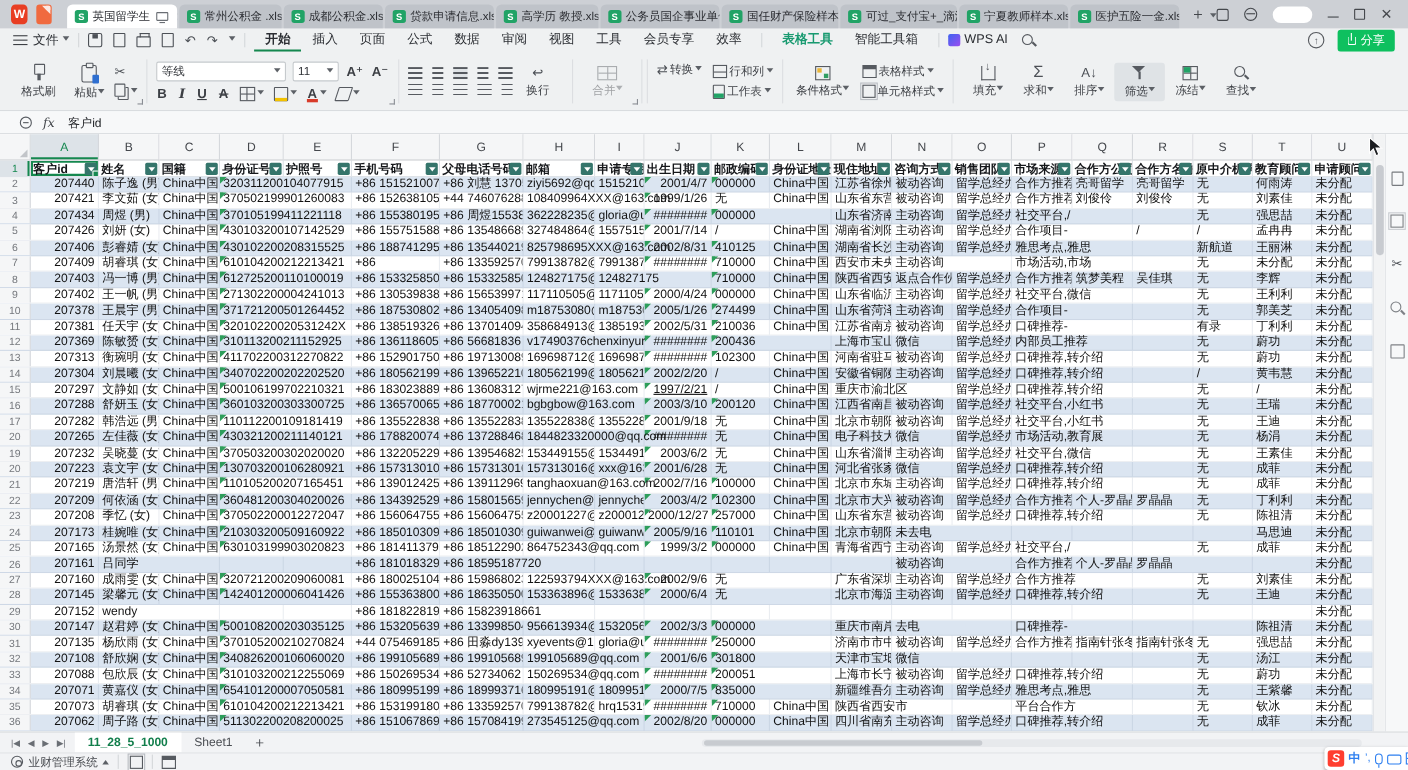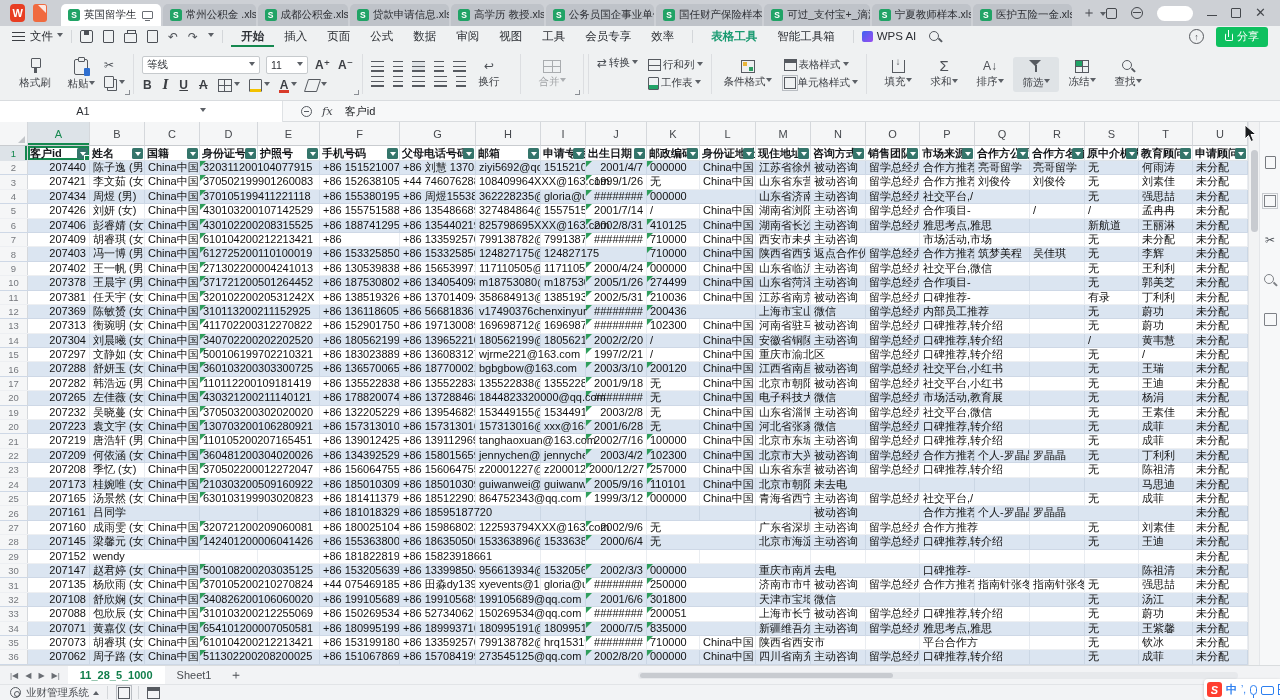--- a/index.html
+++ b/index.html
@@ -443,24 +443,20 @@
         <span class="ic i-find"></span>
         <span class="lab">
           <span>查找</span>
           <span class="cv"></span>
         </span>
       </div>
   </div>
 </div>
 
 <div class="fxbar">
-  <div class="namebox">
-      <span>A1</span>
-      <span class="cv"></span>
-    </div>
   <span class="fxic"></span>
   <span class="fxlab">fx</span>
   <span class="fxval">客户id</span>
 </div>
 
 <div class="gridwrap">
   <div class="corner"></div>
   <div class="chds" id="col-heads">
       <div class="chd selc" style="width: 62px;">A</div>
       <div class="chd" style="width: 55px;">B</div>
@@ -825,21 +821,21 @@
         <div class="rn">15</div>
         <div class="cell a-r" style="width: 62px;">207297</div>
         <div class="cell" style="width: 55px;">文静如 (女)</div>
         <div class="cell" style="width: 55px;">China中国</div>
         <div class="cell ov tri" style="width: 58px;">500106199702210321</div>
         <div class="cell" style="width: 62px;"></div>
         <div class="cell" style="width: 80px;">+86 18302388921</div>
         <div class="cell" style="width: 76px;">+86 13608312761</div>
         <div class="cell ov" style="width: 65px;">wjrme221@163.com</div>
         <div class="cell" style="width: 45px;"></div>
-        <div class="cell a-r tri" style="width: 61px;">1997/2/21</div>
+        <div class="cell a-r tri" style="width: 61px; text-decoration: underline;">1997/2/21</div>
         <div class="cell" style="width: 53px;">/</div>
         <div class="cell" style="width: 56px;">China中国</div>
         <div class="cell ov" style="width: 55px;">重庆市渝北区</div>
         <div class="cell" style="width: 55px;"></div>
         <div class="cell" style="width: 54px;">留学总经办</div>
         <div class="cell ov" style="width: 55px;">口碑推荐,转介绍</div>
         <div class="cell" style="width: 55px;"></div>
         <div class="cell" style="width: 55px;"></div>
         <div class="cell" style="width: 54px;">无</div>
         <div class="cell" style="width: 54px;">/</div>
@@ -921,21 +917,21 @@
         <div class="rn">19</div>
         <div class="cell a-r" style="width: 62px;">207232</div>
         <div class="cell" style="width: 55px;">吴晓蔓 (女)</div>
         <div class="cell" style="width: 55px;">China中国</div>
         <div class="cell ov tri" style="width: 58px;">370503200302020020</div>
         <div class="cell" style="width: 62px;"></div>
         <div class="cell" style="width: 80px;">+86 13220522961</div>
         <div class="cell" style="width: 76px;">+86 13954682511</div>
         <div class="cell" style="width: 65px;">153449155@qq.com</div>
         <div class="cell" style="width: 45px;">153449155</div>
-        <div class="cell a-r tri" style="width: 61px;">2003/2/8</div>
+        <div class="cell a-r tri" style="width: 61px;">2003/6/2</div>
         <div class="cell" style="width: 53px;">无</div>
         <div class="cell" style="width: 56px;">China中国</div>
         <div class="cell" style="width: 55px;">山东省淄博市</div>
         <div class="cell" style="width: 55px;">主动咨询</div>
         <div class="cell" style="width: 54px;">留学总经办</div>
         <div class="cell ov" style="width: 55px;">社交平台,微信</div>
         <div class="cell" style="width: 55px;"></div>
         <div class="cell" style="width: 55px;"></div>
         <div class="cell" style="width: 54px;">无</div>
         <div class="cell" style="width: 54px;">王素佳</div>
@@ -1065,21 +1061,21 @@
         <div class="rn">25</div>
         <div class="cell a-r" style="width: 62px;">207165</div>
         <div class="cell" style="width: 55px;">汤景然 (女)</div>
         <div class="cell" style="width: 55px;">China中国</div>
         <div class="cell ov tri" style="width: 58px;">630103199903020823</div>
         <div class="cell" style="width: 62px;"></div>
         <div class="cell" style="width: 80px;">+86 18141137921</div>
         <div class="cell" style="width: 76px;">+86 18512290201</div>
         <div class="cell ov" style="width: 65px;">864752343@qq.com</div>
         <div class="cell" style="width: 45px;"></div>
-        <div class="cell a-r tri" style="width: 61px;">1999/3/12</div>
+        <div class="cell a-r tri" style="width: 61px;">1999/3/2</div>
         <div class="cell tri" style="width: 53px;">000000</div>
         <div class="cell" style="width: 56px;">China中国</div>
         <div class="cell" style="width: 55px;">青海省西宁市</div>
         <div class="cell" style="width: 55px;">主动咨询</div>
         <div class="cell" style="width: 54px;">留学总经办</div>
         <div class="cell ov" style="width: 55px;">社交平台,/</div>
         <div class="cell" style="width: 55px;"></div>
         <div class="cell" style="width: 55px;"></div>
         <div class="cell" style="width: 54px;">无</div>
         <div class="cell" style="width: 54px;">成菲</div>

